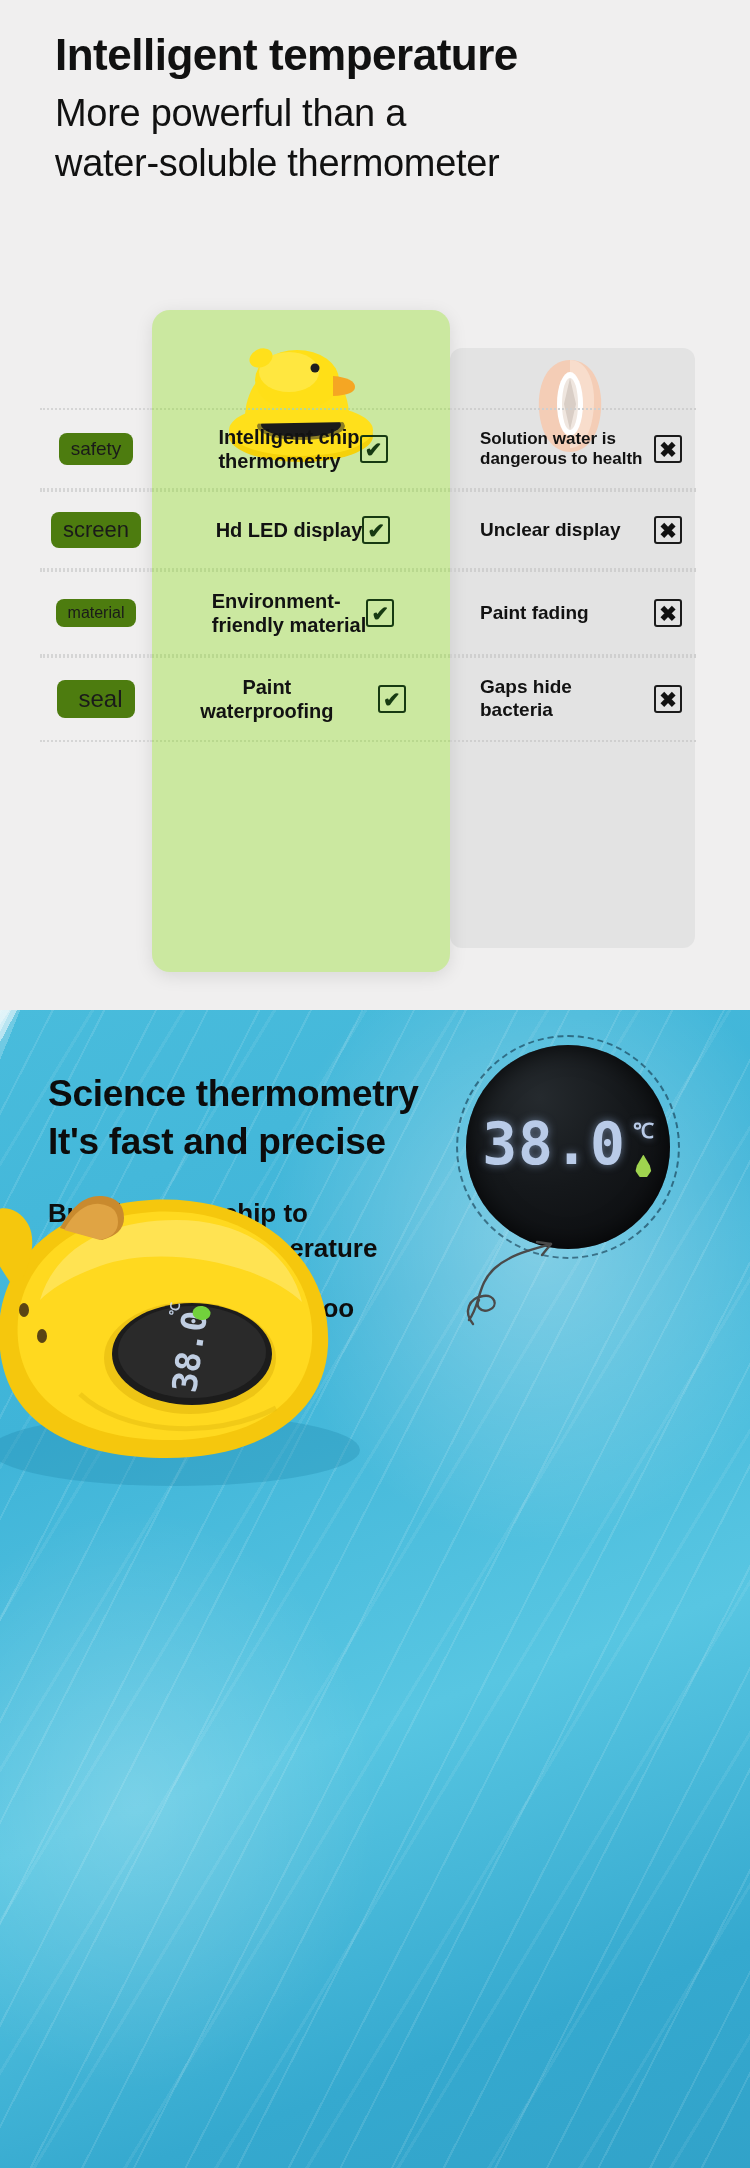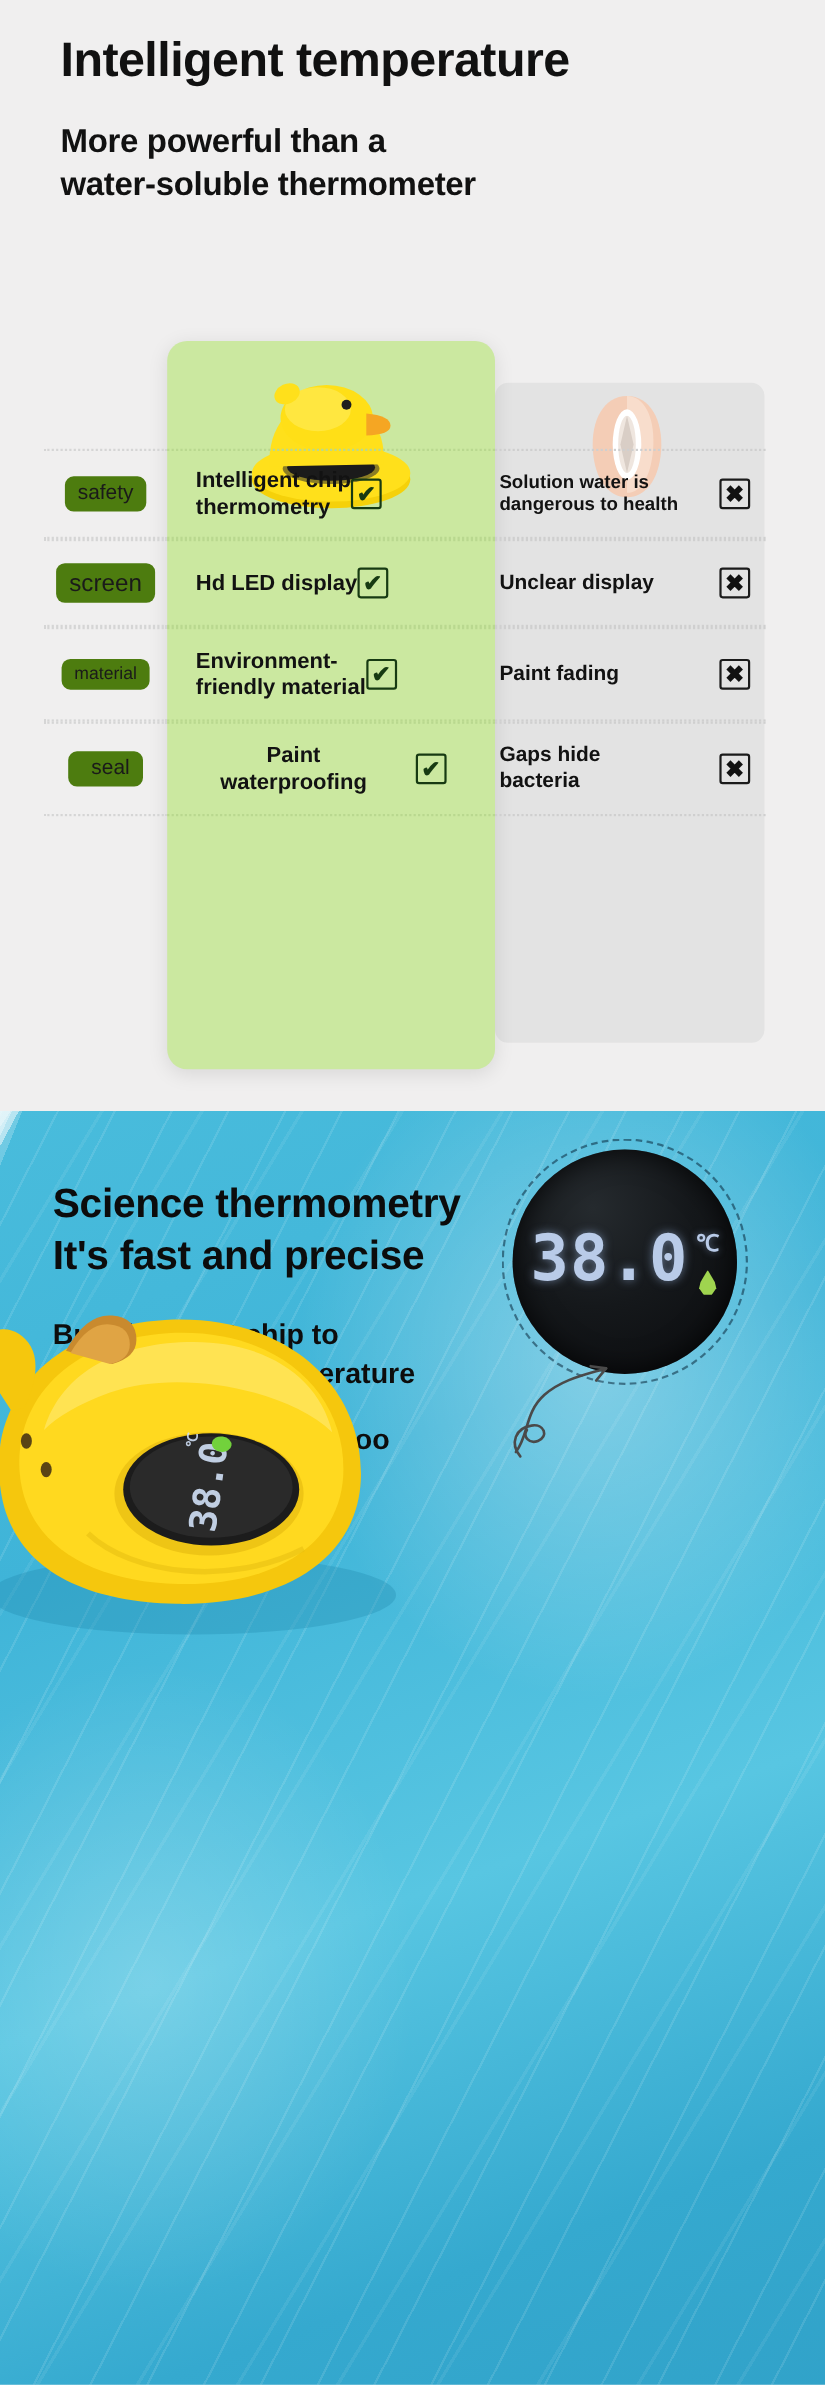--- a/index.html
+++ b/index.html
@@ -16,22 +16,22 @@
   .top-section{
     position:absolute; left:0; top:0; width:750px; height:1010px;
     background:#f0efef;
   }
   .headings{ position:absolute; left:55px; top:30px; width:660px; }
   .h-main{
     font-size:44px; font-weight:bold; color:#111;
     letter-spacing:-0.5px; line-height:1.12;
   }
   .h-sub{
-    margin-top:30px;
-    font-size:30px; font-weight:bold; color:#111;
+    margin-top:10px;
+    font-size:38px; font-weight:normal; color:#111;
     line-height:1.3; letter-spacing:-0.3px;
   }
 
   
   .compare{
     position:absolute; left:0; top:300px; width:750px; height:650px;
   }
 
   
   .panel-right{
@@ -67,27 +67,27 @@
     position:relative;
     border-top:2px dotted #c9c9c9;
     border-bottom:2px dotted #c9c9c9;
     display:flex; align-items:center;
   }
   .cell-label{
     width:112px; justify-content:center;
     border-top-color:#d5d5d5; border-bottom-color:#d5d5d5;
   }
   .cell-good{
-    width:298px; justify-content:flex-start;
+    width:298px; justify-content:center;
     padding:0 22px 0 26px;
     border-top-color:#b9d88f; border-bottom-color:#b9d88f;
   }
   .cell-bad{
     width:246px; justify-content:space-between;
-    padding:0 14px 0 4px;
+    padding:0 14px 0 30px;
     border-top-color:#cfcfcf; border-bottom-color:#cfcfcf;
   }
 
   .label-chip{
     background:#4d7c0f; color:#1a1a1a;
     padding:5px 12px; border-radius:8px;
     font-weight:normal; white-space:nowrap;
   }
   .txt-good{
     font-size:20px; font-weight:bold; color:#121212;
@@ -274,21 +274,21 @@
         <div class="cell cell-bad">
           <div class="txt-bad" style="font-size:19px;">
             <div>Paint fading</div>
           </div>
           <span class="mark">✖</span>
         </div>
       </div>
 
       <div class="row" style="top:356px;height:86px;">
         <div class="cell cell-label">
-          <span class="label-chip" style="font-size:19px;padding-left:21px;">seal</span>
+          <span class="label-chip" style="font-size:24px;padding-left:21px;">seal</span>
         </div>
         <div class="cell cell-good" style="justify-content:space-around;">
           <div class="txt-good" style="text-align:center;">
             <div>Paint</div>
             <div>waterproofing</div>
           </div>
           <span class="mark check">✔</span>
         </div>
         <div class="cell cell-bad">
           <div class="txt-bad" style="font-size:19px;">

